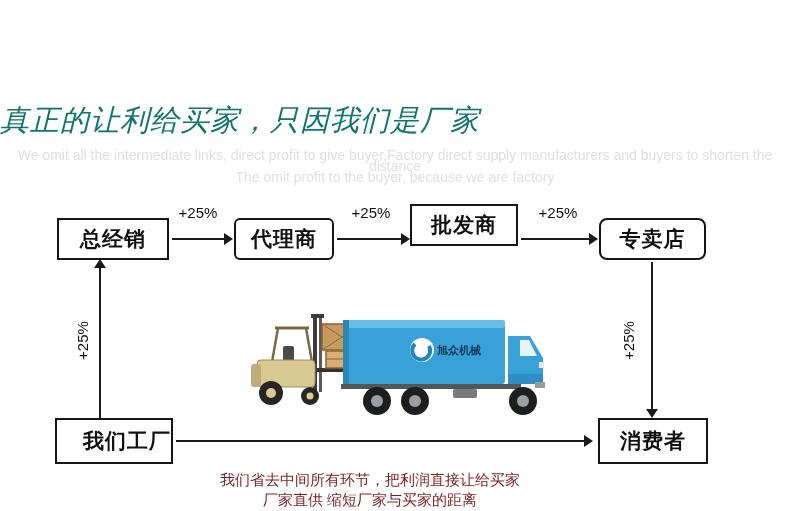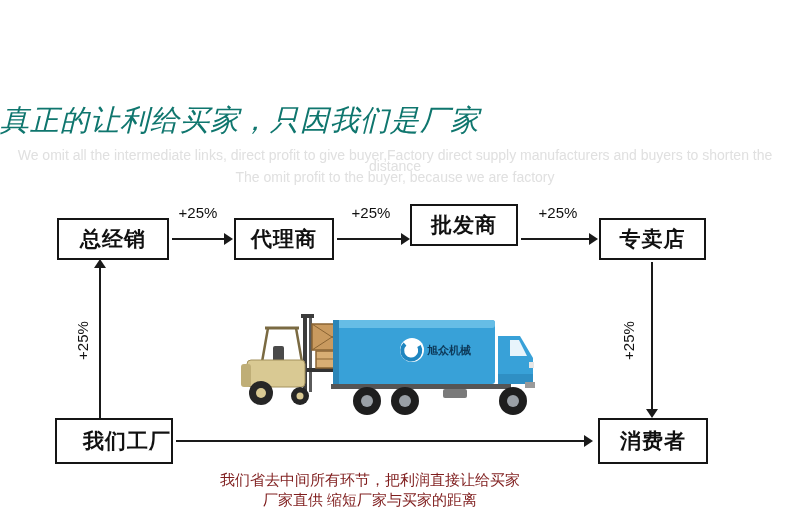--- a/index.html
+++ b/index.html
@@ -20,23 +20,23 @@
     position:absolute; top:150px; left:0; width:100%; text-align:center;
     font-size:14px; line-height:11px; color:#e0e0e0;
   }
   .node {
     position:absolute; height:42px; border:2px solid #151515; background:#fff;
     display:flex; align-items:center; justify-content:center;
     font-size:21px; color:#111; letter-spacing:1px;font-weight:bold;
   }
   .node.bottom { height:46px; }
   .n1 { left:57px;  top:218px; width:112px; }
-  .n2 { left:234px; top:218px; width:100px; }
+  .n2 { left:234px; top:218px; width:100px;border-radius:6px; }
   .n3 { left:410px; top:204px; width:108px; }
-  .n4 { left:599px; top:218px; width:107px; }
+  .n4 { left:599px; top:218px; width:107px;border-radius:8px; }
   .factory  { left:55px;  top:418px; width:118px;padding-left:26px; }
   .consumer { left:598px; top:418px; width:110px;text-align:right; }
 
   .harrow { position:absolute; height:2px; background:#1a1a1a; }
   .harrow::after {
     content:""; position:absolute; right:-9px; top:-5px;
     border-left:9px solid #1a1a1a; border-top:6px solid transparent; border-bottom:6px solid transparent;
   }
   .a1 { left:172px; top:238px; width:52px; }
   .a2 { left:337px; top:238px; width:64px; }
@@ -56,21 +56,21 @@
   .vright { left:651px; top:262px; height:147px; }
 
   .pct { position:absolute; font-size:15px; color:#111; width:48px; text-align:center; }
   .p1 { left:174px; top:204px; }
   .p2 { left:347px; top:204px; }
   .p3 { left:534px; top:204px; }
   .rot { transform:rotate(-90deg); }
   .pl { left:58px;  top:332px; }
   .pr { left:604px; top:332px; }
 
-  .truck-wrap { position:absolute; left:215px; top:300px; width:320px; height:125px; }
+  .truck-wrap { position:absolute; left:225px; top:300px; width:320px; height:125px; }
 
   .red-text {
     position:absolute; left:150px; top:446px; width:440px; text-align:center;
     color:#7f1d1d; font-size:15px; line-height:20px;margin-top:24px;
   }
   .red-text .u { display:inline-block; border-bottom:1px solid #e60012; padding-bottom:17px; }
 </style>
 </head>
 <body>
 

